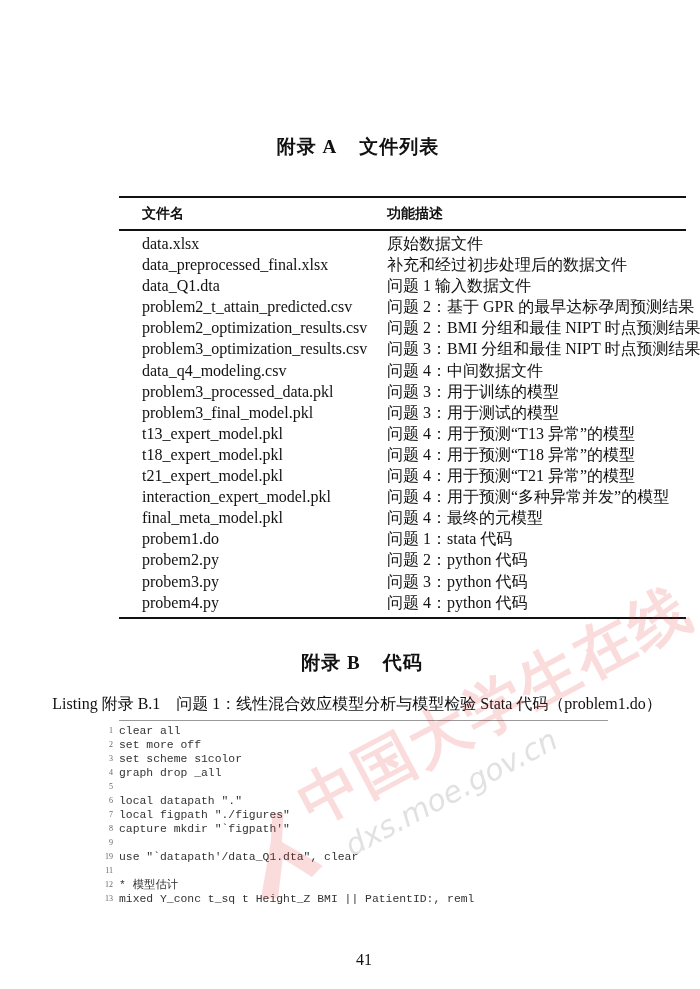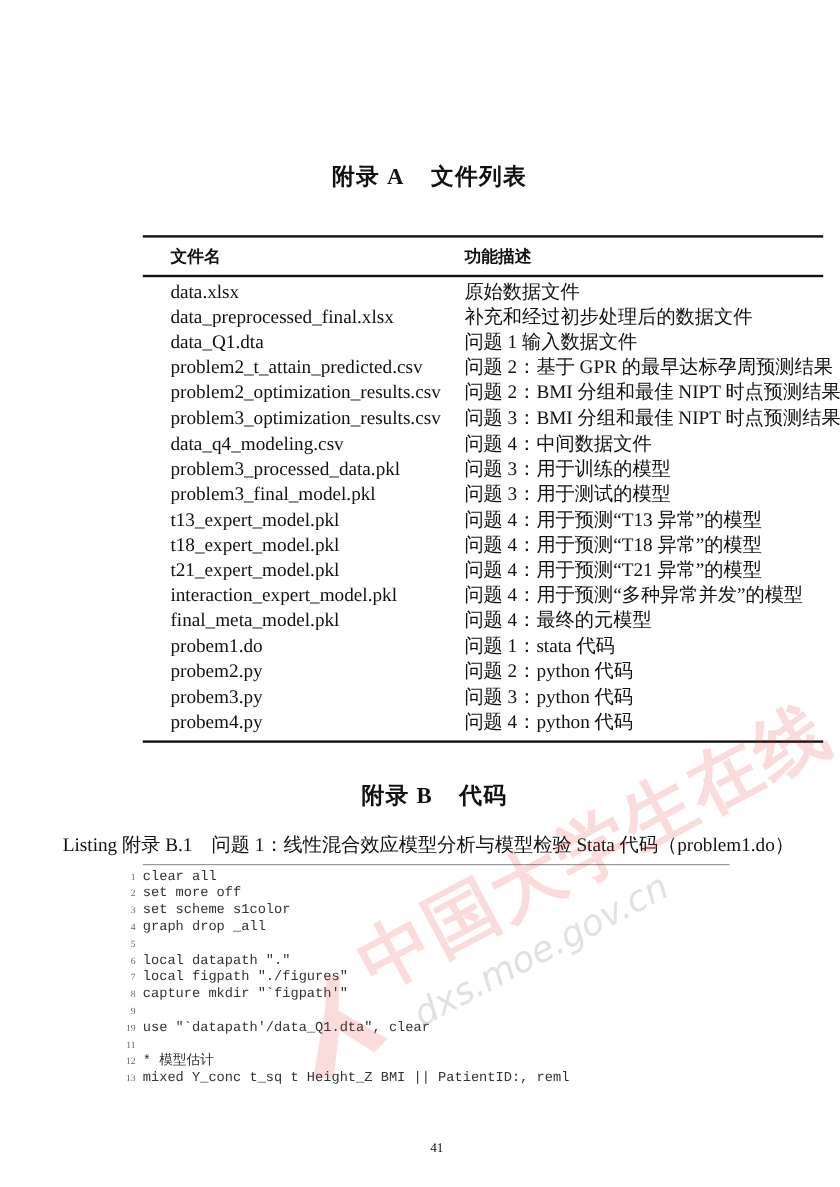--- a/index.html
+++ b/index.html
@@ -23,21 +23,21 @@
 
   .caption { position:absolute; top:694px; left:0; width:700px; text-align:center;
              font-size:16px; padding-left:14px; box-sizing:border-box; }
   .lst-rule { position:absolute; left:119px; top:720px; width:489px; height:1px; background:#999; }
   .code { position:absolute; left:100px; top:724px; }
   .cl { height:14px; line-height:14px; font-family:"Liberation Mono","DejaVu Sans Mono",monospace;
         font-size:11.4px; color:#333; white-space:pre; position:relative; }
   .cl .ln { display:inline-block; width:13px; text-align:right; font-family:"Liberation Serif",serif;
             font-size:8px; color:#666; margin-right:6px; vertical-align:top; }
 
-  .pageno { position:absolute; top:951px; left:0; width:700px; text-align:center; font-size:11px; padding-left:28px; box-sizing:border-box; }
+  .pageno { position:absolute; top:951px; left:0; width:700px; text-align:center; font-size:16px; padding-left:28px; box-sizing:border-box; }
 
   .wm { position:absolute; left:285px; top:795px; width:380px; height:170px; pointer-events:none;
         transform:rotate(-28deg); transform-origin:left bottom; }
   .wm .big { position:absolute; left:90px; top:0; font-family:"DejaVu Sans",sans-serif; font-size:60px;
              font-weight:bold; color:rgba(230,40,40,0.16); white-space:nowrap; letter-spacing:2px; }
   .wm .small { position:absolute; left:110px; top:78px; font-family:"DejaVu Sans",sans-serif;
                font-size:30px; font-style:italic; color:rgba(120,120,120,0.22); white-space:nowrap; }
   .wm .logo { position:absolute; left:0; top:20px; width:90px; height:90px; }
 </style>
 </head>

